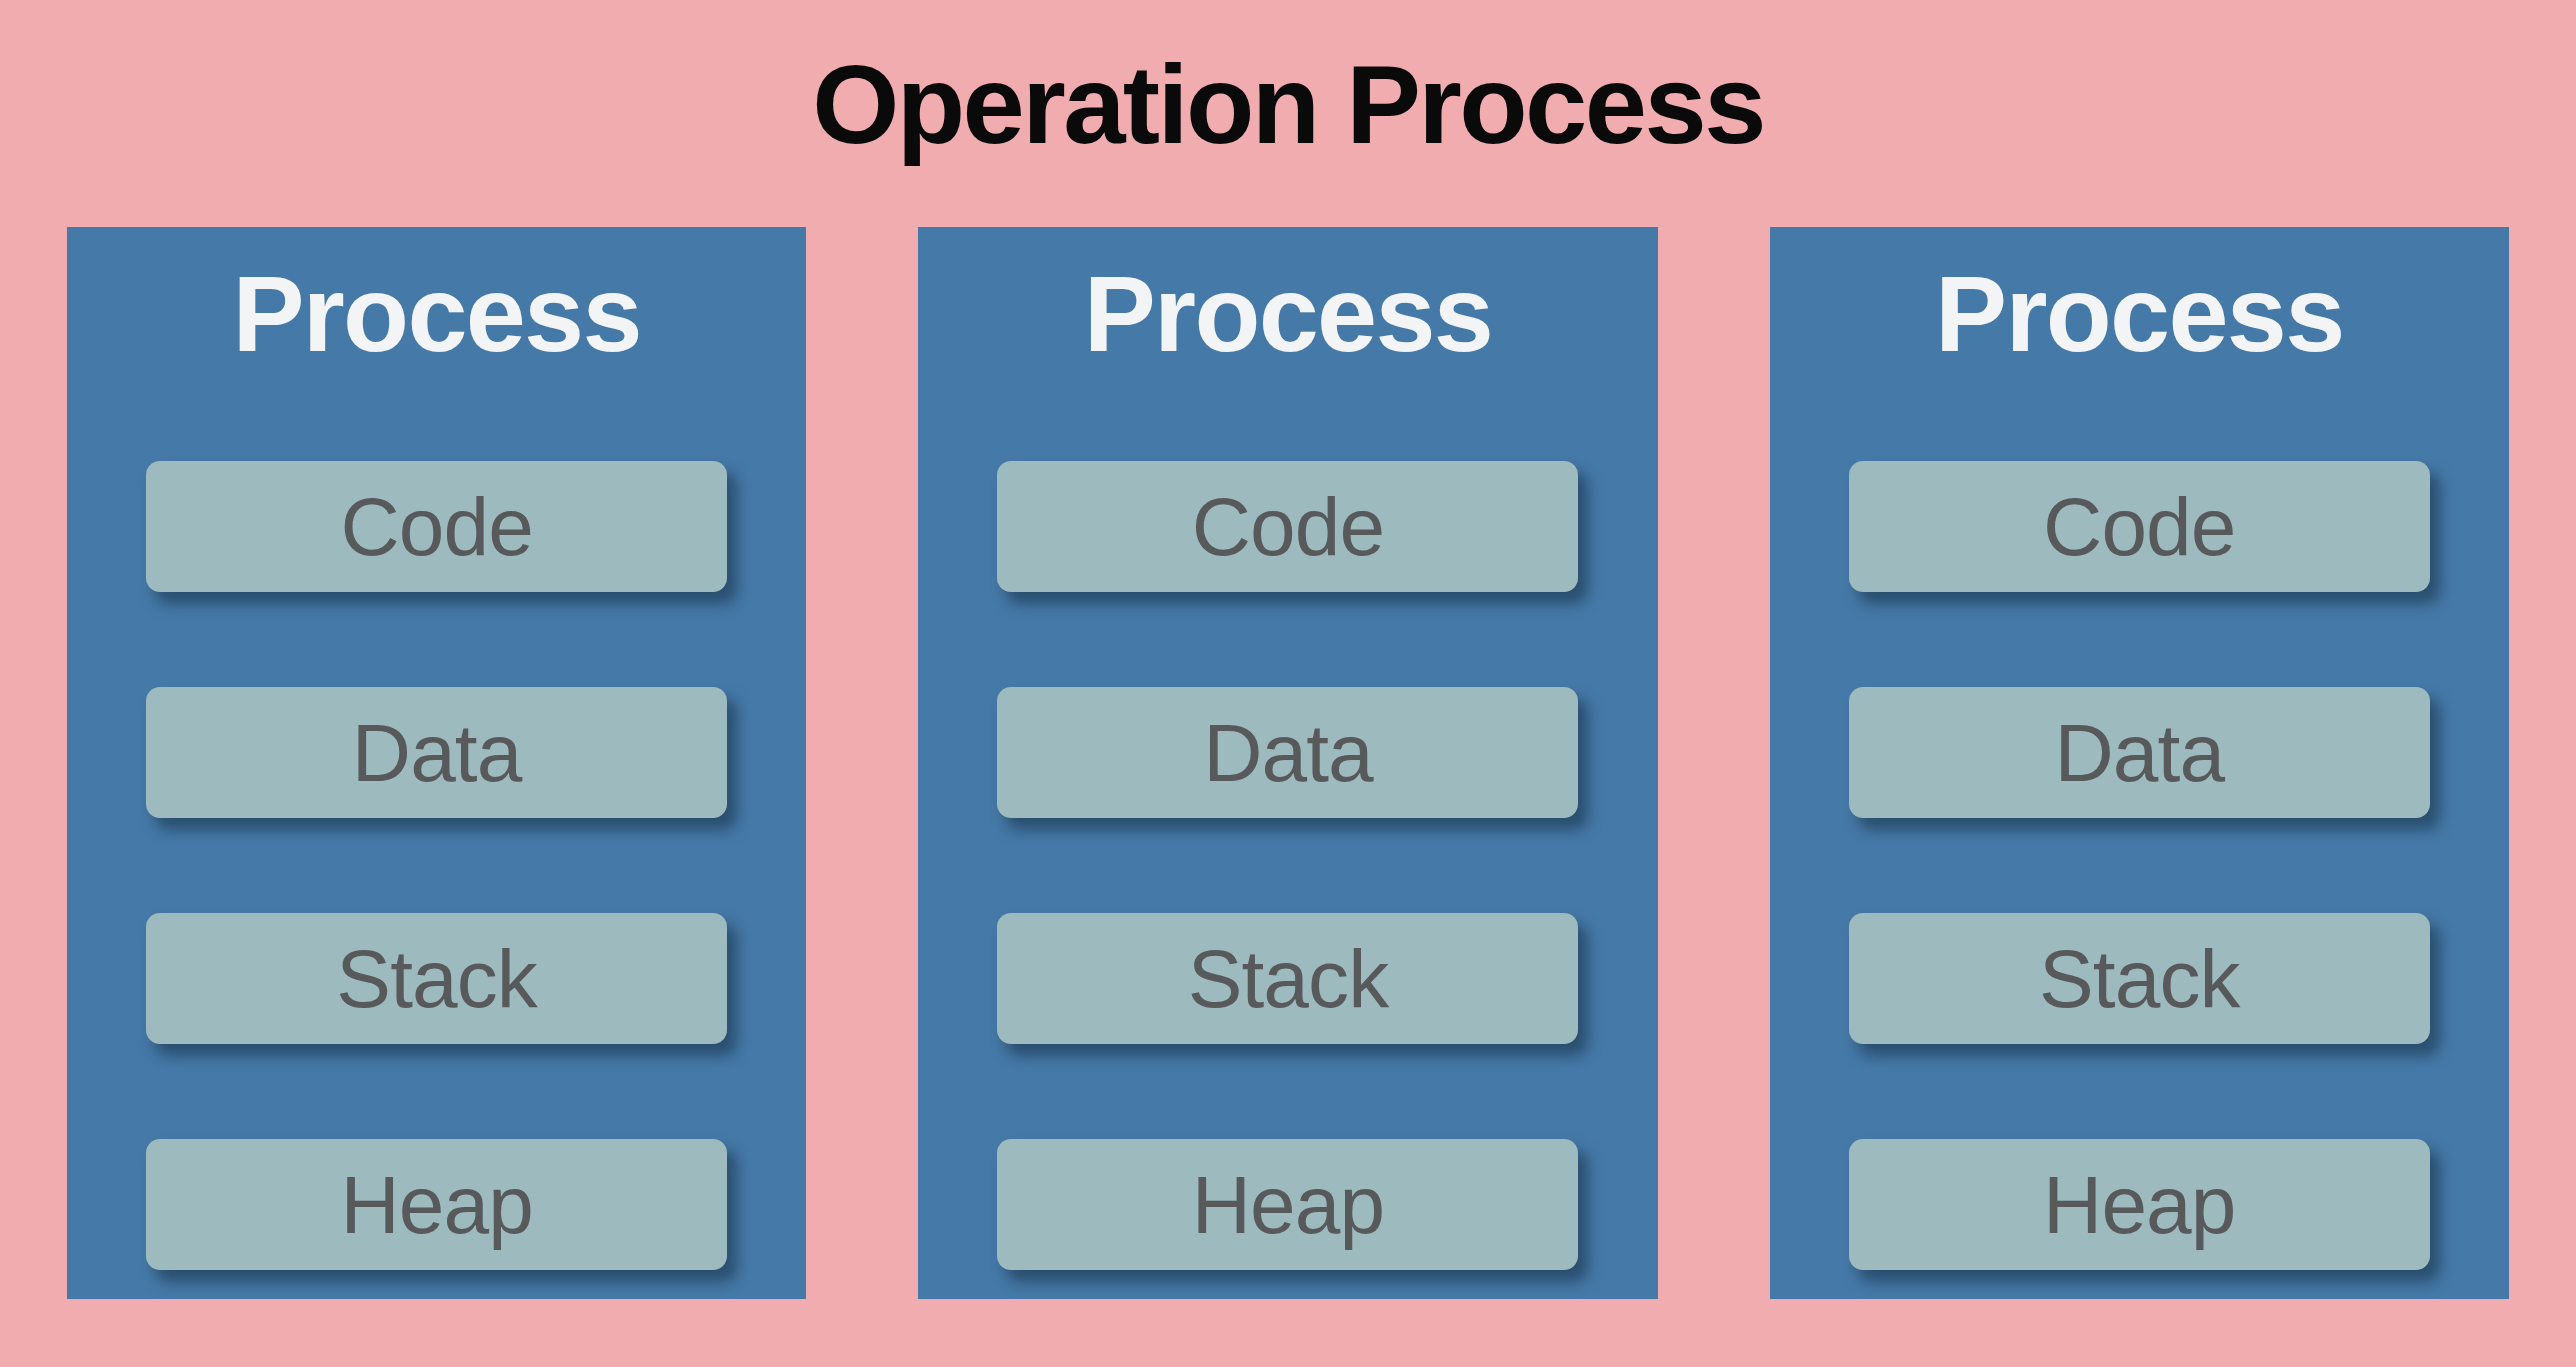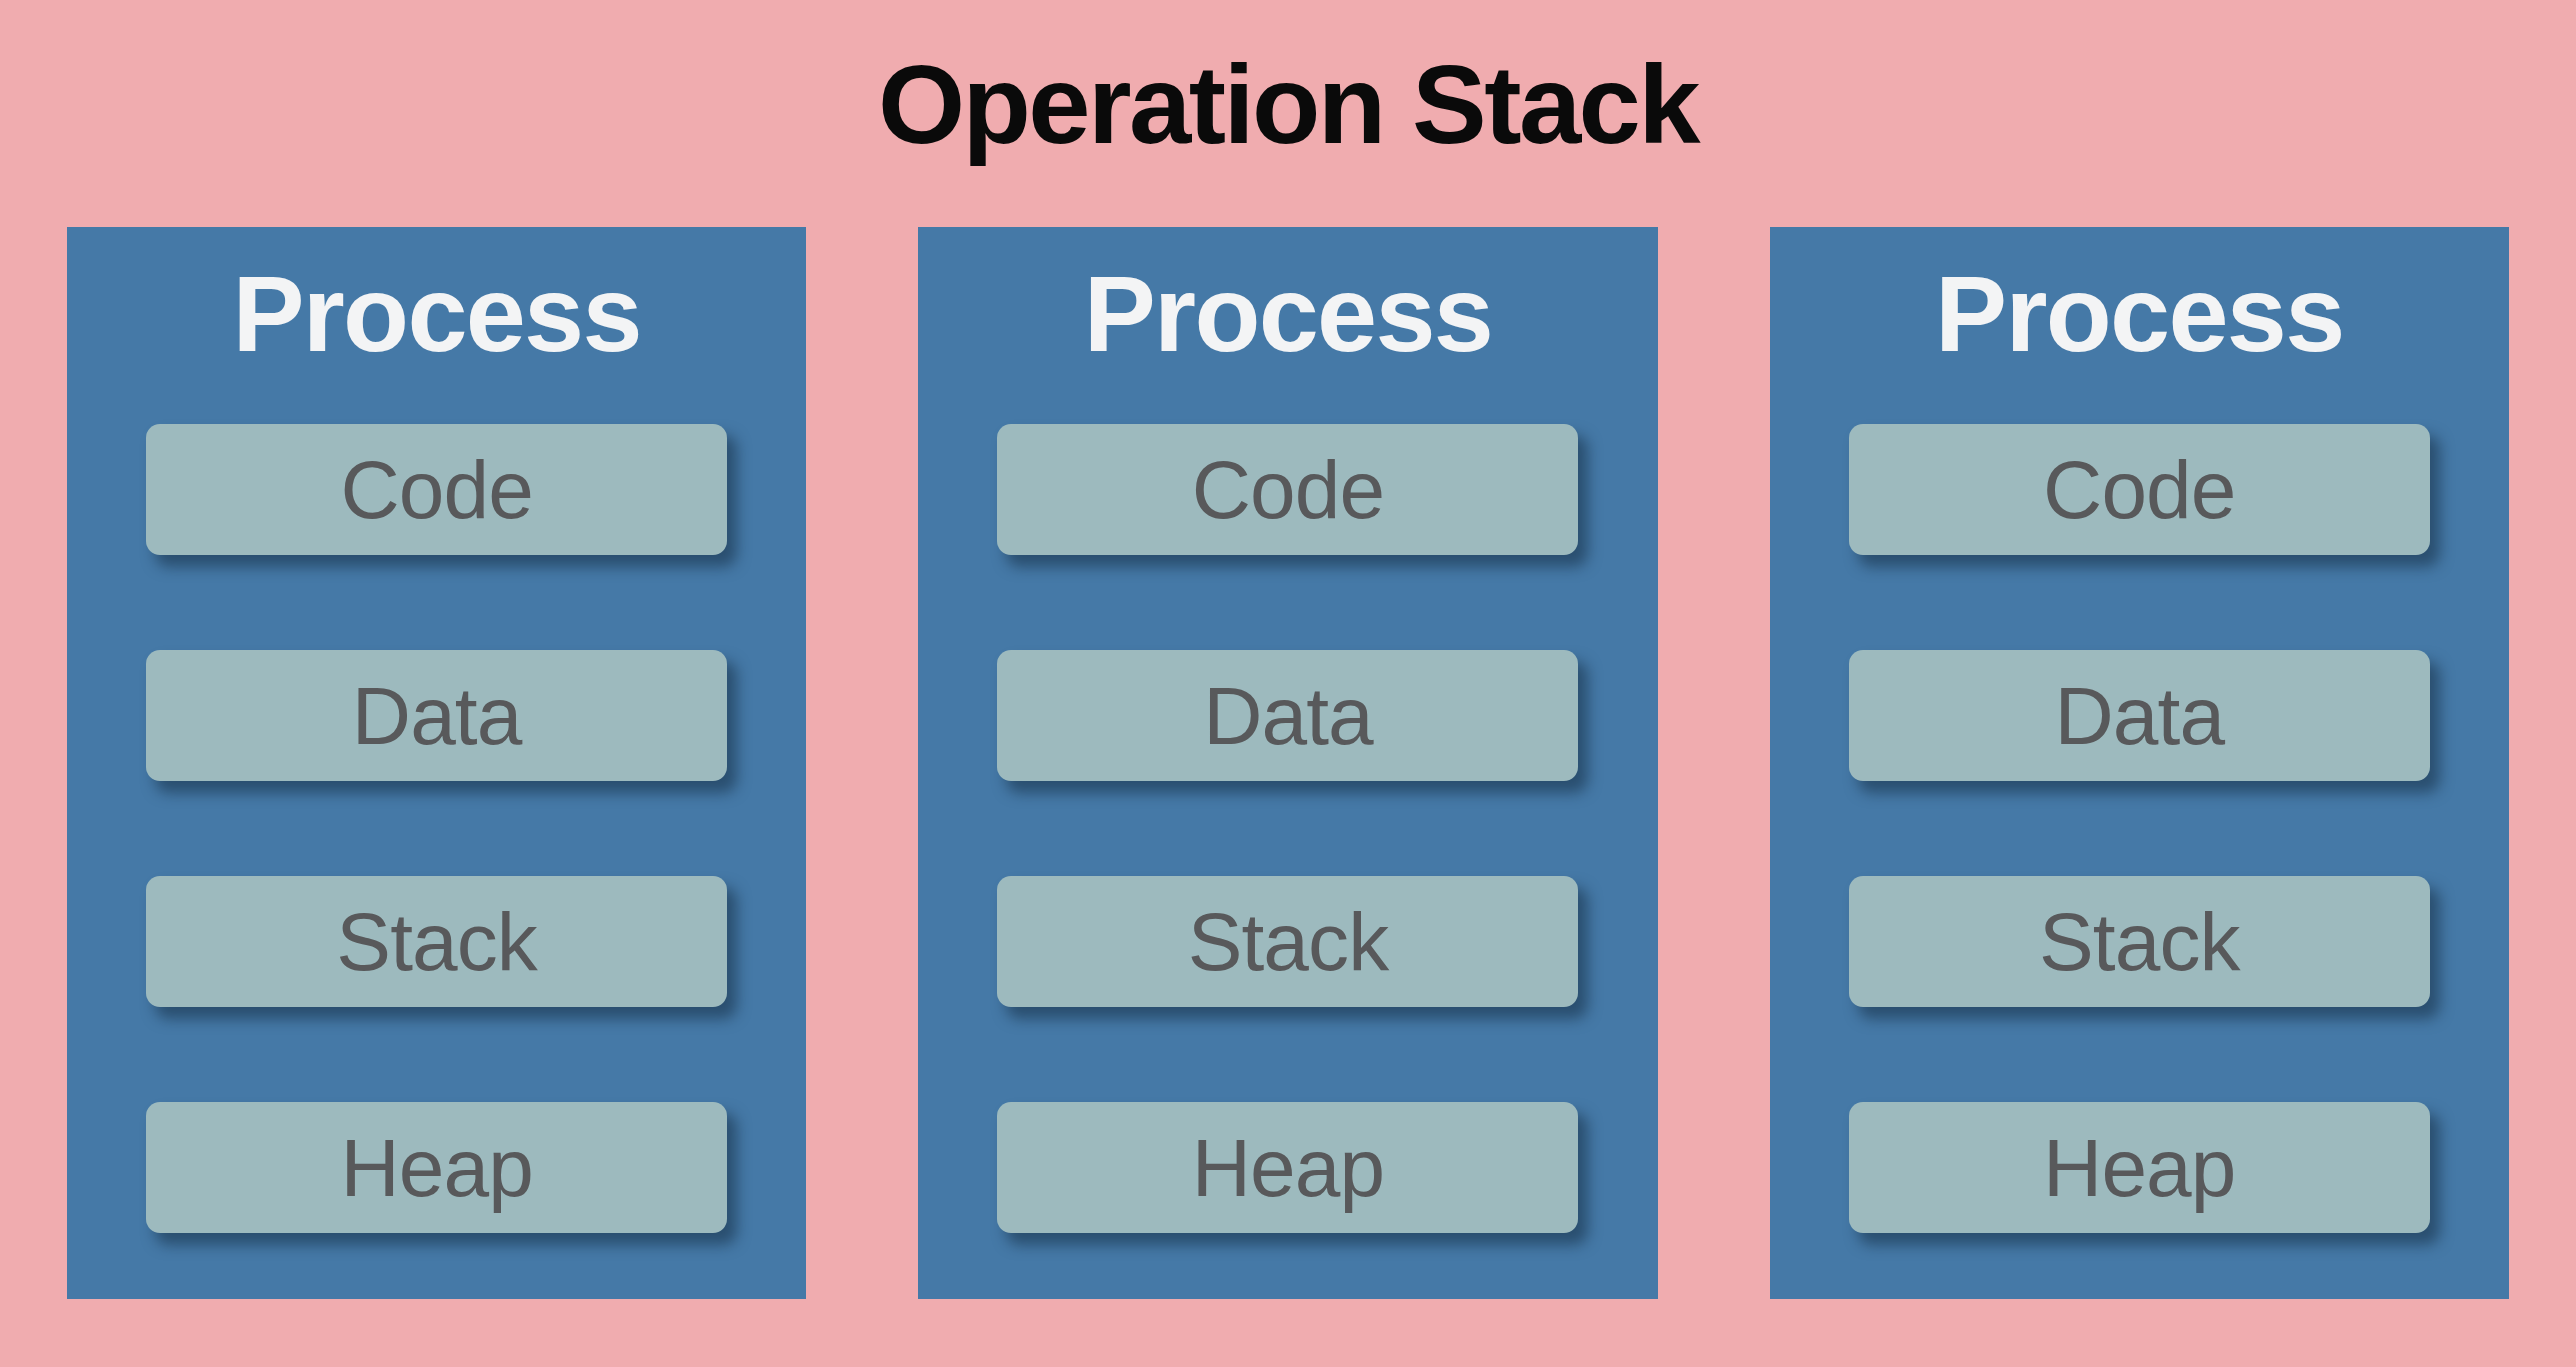--- a/index.html
+++ b/index.html
@@ -40,20 +40,21 @@
     gap: 112px;
   }
   .process-panel {
     flex: 1 1 0;
     background: var(--panel, #4579A7);
     display: flex;
     flex-direction: column;
     align-items: center;
     padding-top: 33px;
     min-width: 0;
+    gap: 37px;
   }
   .process-title {
     font-size: 108px;
     font-weight: 700;
     letter-spacing: -1.7px;
     line-height: 1;
     color: var(--panel-title-text, #F3F4F5);
   }
   .mem-list {
     margin-top: 56px;
@@ -73,21 +74,21 @@
     font-size: 82px;
     letter-spacing: -0.9px;
     color: var(--block-text, #58595B);
   }
 </style>
 </head>
 <body>
 
 <div class="canvas">
 
-  <div class="diagram-title">Operation Stack</div>
+  <div class="diagram-title">Operation Process</div>
 
   <div class="panel-row">
 
     <div class="process-panel">
       <div class="process-title">Process</div>
       <div class="mem-list">
         <div class="mem-block">Code</div>
         <div class="mem-block">Data</div>
         <div class="mem-block">Stack</div>
         <div class="mem-block">Heap</div>

